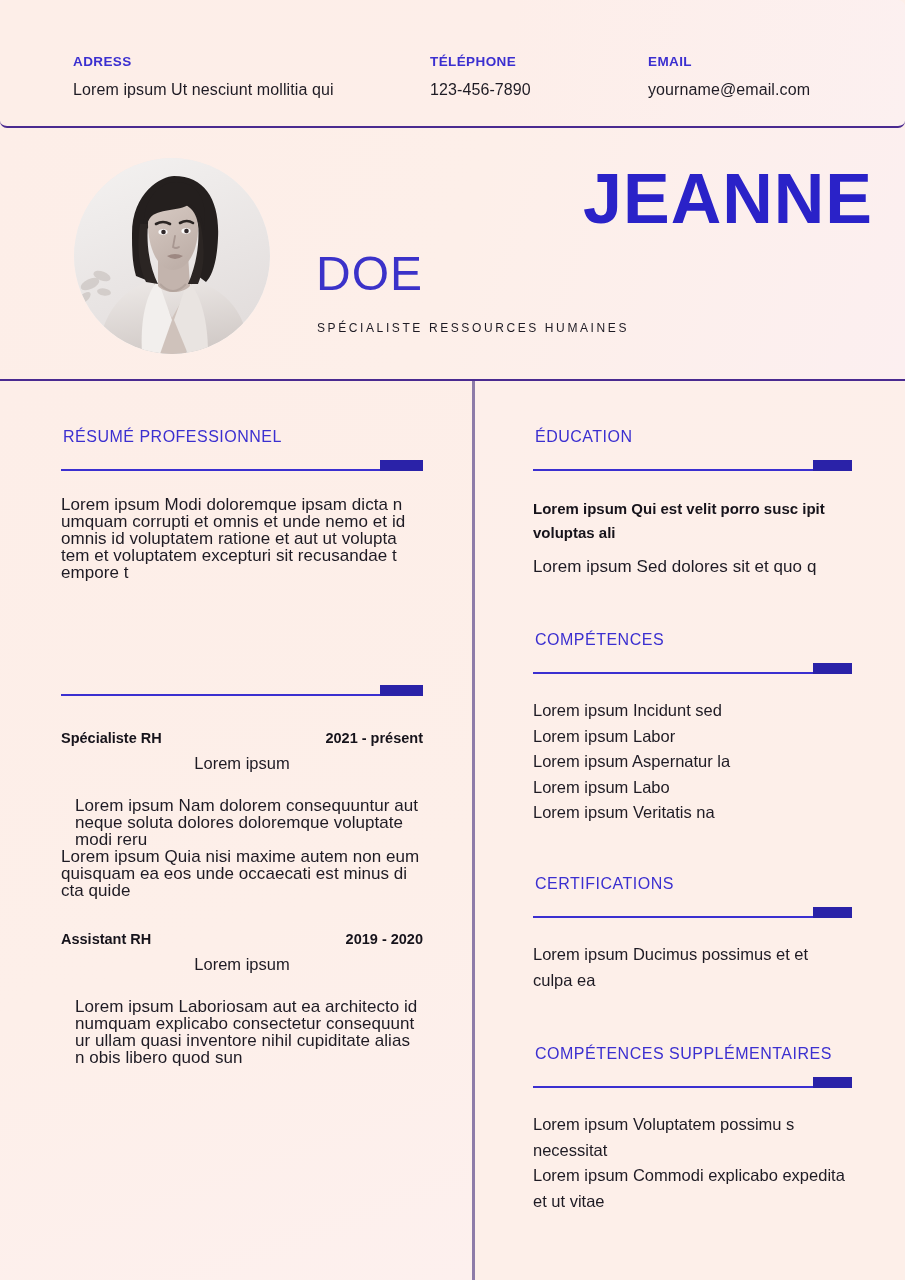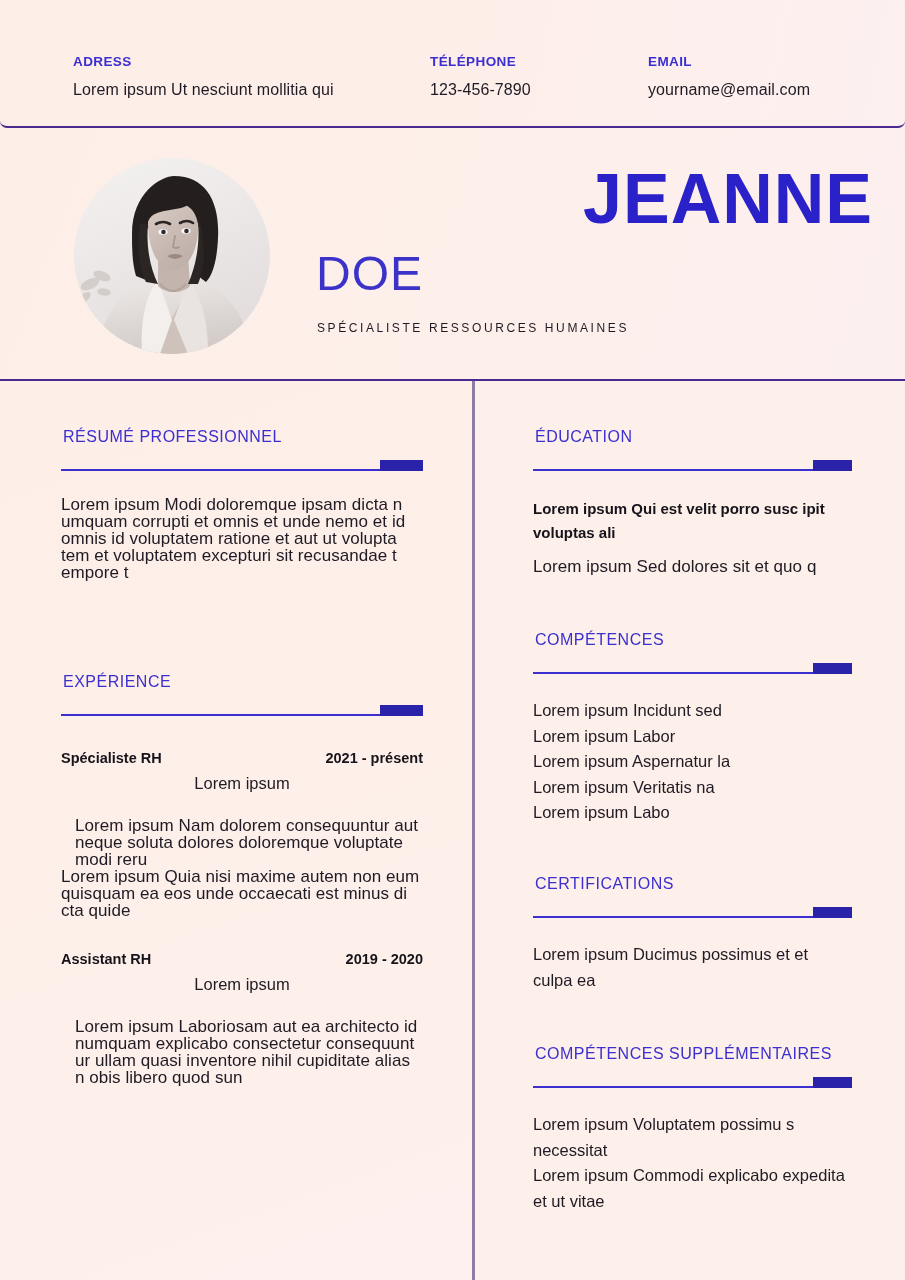--- a/index.html
+++ b/index.html
@@ -306,21 +306,20 @@
     <div class="section" id="sec-resume">
       <div class="sec-title">RÉSUMÉ PROFESSIONNEL</div>
       <div class="rule">
         <div class="rule-line" style="width:320px;"></div>
         <div class="rule-block" style="left:319px; width:43px;"></div>
       </div>
       <p class="body-text" style="margin-top:25px;">Lorem ipsum Modi doloremque ipsam dicta n umquam corrupti et omnis et unde nemo et id omnis id voluptatem ratione et aut ut volupta tem et voluptatem excepturi sit recusandae t empore t</p>
     </div>
 
     <div class="section" id="sec-exper">
-      <div class="sec-title">EXPÉRIENCE</div>
       <div class="rule">
         <div class="rule-line" style="width:320px;"></div>
         <div class="rule-block" style="left:319px; width:43px;"></div>
       </div>
 
       <div style="margin-top:34px;">
         <div class="job-row">
           <span>Spécialiste RH</span>
           <span>2021 - présent</span>
         </div>
@@ -352,22 +351,22 @@
     <div class="section" id="sec-comp">
       <div class="sec-title">COMPÉTENCES</div>
       <div class="rule">
         <div class="rule-line" style="width:281px;"></div>
         <div class="rule-block" style="left:280px; width:39px;"></div>
       </div>
       <div style="margin-top:24px;">
         <p class="list-text">Lorem ipsum Incidunt sed</p>
         <p class="list-text">Lorem ipsum Labor</p>
         <p class="list-text">Lorem ipsum Aspernatur la</p>
+        <p class="list-text">Lorem ipsum Labo</p>
         <p class="list-text">Lorem ipsum Veritatis na</p>
-        <p class="list-text">Lorem ipsum Labo</p>
       </div>
     </div>
 
     <div class="section" id="sec-cert">
       <div class="sec-title">CERTIFICATIONS</div>
       <div class="rule">
         <div class="rule-line" style="width:281px;"></div>
         <div class="rule-block" style="left:280px; width:39px;"></div>
       </div>
       <div style="margin-top:24px;">

